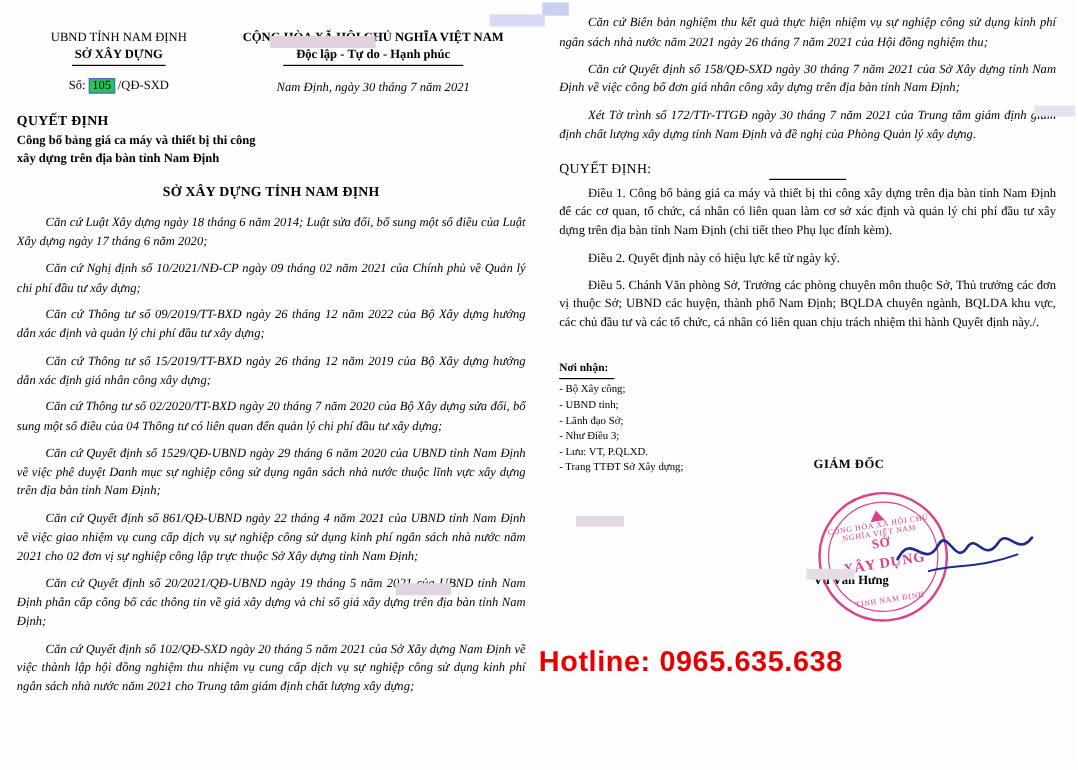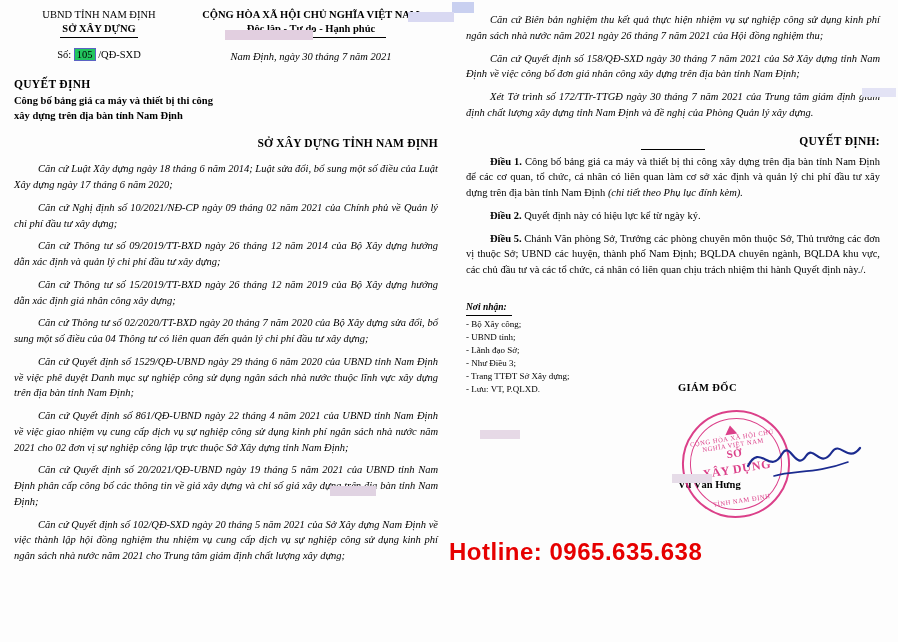--- a/index.html
+++ b/index.html
@@ -22,21 +22,21 @@
   }
   
   .col {
     position: absolute;
     top: 0;
     box-sizing: border-box;
   }
   .col-left {
     left: 0;
     width: 452px;
-    padding: 8px 14px 0 14px;
+    padding: 25px 14px 0 14px;
   }
   .col-right {
     left: 452px;
     width: 446px;
     padding: 8px 18px 0 14px;
   }
   
   .hdr {
     display: flex;
     flex-direction: row;
@@ -92,74 +92,72 @@
     font-weight: bold;
     font-size: 11.5px;
     letter-spacing: 0.3px;
   }
   .title-block .sub {
     font-weight: bold;
     font-size: 10.5px;
   }
   .org-line {
     margin-top: 14px;
-    text-align: right;
+    text-align: center;
     font-weight: bold;
     font-size: 11.5px;
     letter-spacing: 0.2px;
   }
   p.para {
     margin: 0 0 7px 0;
     text-indent: 24px;
     font-size: 10.5px;
     line-height: 1.5;
     text-align: justify;
     font-style: italic;
   }
   p.para.first {
     margin-top: 12px;
   }
   .decide-title {
-    text-align: right;
-    font-weight: bold;
+    text-align: left;
+    font-weight: normal;
     font-size: 11.5px;
     margin: 14px 0 4px 0;
     letter-spacing: 0.3px;
   }
   .decide-title .u {
     display: block;
     width: 64px;
     border-bottom: 1px solid #000;
     margin: 2px auto 0 auto;
   }
   p.art {
     margin: 0 0 7px 0;
     text-indent: 24px;
     font-size: 10.5px;
     line-height: 1.5;
     text-align: justify;
   }
   p.art .lead {
-    font-weight: bold;
+    font-weight: normal;
     font-style: normal;
   }
   p.art .it {
-    font-style: italic;
   }
   
   .recv {
     margin-top: 16px;
     font-size: 9px;
     line-height: 1.45;
     width: 190px;
     float: left;
   }
   .recv .h {
     font-weight: bold;
-    font-style: italic;
     font-size: 9.5px;
   }
   .recv .u {
     display: block;
     width: 46px;
     border-bottom: 1px solid #000;
     margin: 0 0 2px 0;
   }
   .sign {
     position: absolute;
@@ -319,21 +317,21 @@
     <div class="title-block">
       <div class="main">QUYẾT ĐỊNH</div>
       <div class="sub">Công bố bảng giá ca máy và thiết bị thi công</div>
       <div class="sub">xây dựng trên địa bàn tỉnh Nam Định</div>
     </div>
 
     <div class="org-line">SỞ XÂY DỰNG TỈNH NAM ĐỊNH</div>
 
     <p class="para first">Căn cứ Luật Xây dựng ngày 18 tháng 6 năm 2014; Luật sửa đổi, bổ sung một số điều của Luật Xây dựng ngày 17 tháng 6 năm 2020;</p>
     <p class="para">Căn cứ Nghị định số 10/2021/NĐ-CP ngày 09 tháng 02 năm 2021 của Chính phủ về Quản lý chi phí đầu tư xây dựng;</p>
-    <p class="para">Căn cứ Thông tư số 09/2019/TT-BXD ngày 26 tháng 12 năm 2014 của Bộ Xây dựng hướng dẫn xác định và quản lý chi phí đầu tư xây dựng;</p>
+    <p class="para">Căn cứ Thông tư số 09/2019/TT-BXD ngày 26 tháng 12 năm 2022 của Bộ Xây dựng hướng dẫn xác định và quản lý chi phí đầu tư xây dựng;</p>
     <p class="para">Căn cứ Thông tư số 15/2019/TT-BXD ngày 26 tháng 12 năm 2019 của Bộ Xây dựng hướng dẫn xác định giá nhân công xây dựng;</p>
     <p class="para">Căn cứ Thông tư số 02/2020/TT-BXD ngày 20 tháng 7 năm 2020 của Bộ Xây dựng sửa đổi, bổ sung một số điều của 04 Thông tư có liên quan đến quản lý chi phí đầu tư xây dựng;</p>
     <p class="para">Căn cứ Quyết định số 1529/QĐ-UBND ngày 29 tháng 6 năm 2020 của UBND tỉnh Nam Định về việc phê duyệt Danh mục sự nghiệp công sử dụng ngân sách nhà nước thuộc lĩnh vực xây dựng trên địa bàn tỉnh Nam Định;</p>
     <p class="para">Căn cứ Quyết định số 861/QĐ-UBND ngày 22 tháng 4 năm 2021 của UBND tỉnh Nam Định về việc giao nhiệm vụ cung cấp dịch vụ sự nghiệp công sử dụng kinh phí ngân sách nhà nước năm 2021 cho 02 đơn vị sự nghiệp công lập trực thuộc Sở Xây dựng tỉnh Nam Định;</p>
     <p class="para">Căn cứ Quyết định số 20/2021/QĐ-UBND ngày 19 tháng 5 năm 2021 của UBND tỉnh Nam Định phân cấp công bố các thông tin về giá xây dựng và chỉ số giá xây dựng trên địa bàn tỉnh Nam Định;</p>
     <p class="para">Căn cứ Quyết định số 102/QĐ-SXD ngày 20 tháng 5 năm 2021 của Sở Xây dựng Nam Định về việc thành lập hội đồng nghiệm thu nhiệm vụ cung cấp dịch vụ sự nghiệp công sử dụng kinh phí ngân sách nhà nước năm 2021 cho Trung tâm giám định chất lượng xây dựng;</p>
   </div>
 
   <div class="col col-right">
     <p class="para" style="margin-top:4px;">Căn cứ Biên bản nghiệm thu kết quả thực hiện nhiệm vụ sự nghiệp công sử dụng kinh phí ngân sách nhà nước năm 2021 ngày 26 tháng 7 năm 2021 của Hội đồng nghiệm thu;</p>
@@ -357,22 +355,22 @@
       <span class="lead">Điều 5.</span><span> Chánh Văn phòng Sở, Trưởng các phòng chuyên môn thuộc Sở, Thủ trưởng các đơn vị thuộc Sở; UBND các huyện, thành phố Nam Định; BQLDA chuyên ngành, BQLDA khu vực, các chủ đầu tư và các tổ chức, cá nhân có liên quan chịu trách nhiệm thi hành Quyết định này./.</span>
     </p>
 
     <div class="recv">
       <div class="h">Nơi nhận:</div>
       <span class="u"></span>
       <div>- Bộ Xây công;</div>
       <div>- UBND tỉnh;</div>
       <div>- Lãnh đạo Sở;</div>
       <div>- Như Điều 3;</div>
+      <div>- Lưu: VT, P.QLXD.</div>
       <div>- Trang TTĐT Sở Xây dựng;</div>
-      <div>- Lưu: VT, P.QLXD.</div>
     </div>
 
     <div class="sign">
       <div class="role">GIÁM ĐỐC</div>
       <div class="name">Vũ Văn Hưng</div>
     </div>
 
     <div class="sign-wrap">
       <div class="seal">
         <div class="seal-star"></div>

